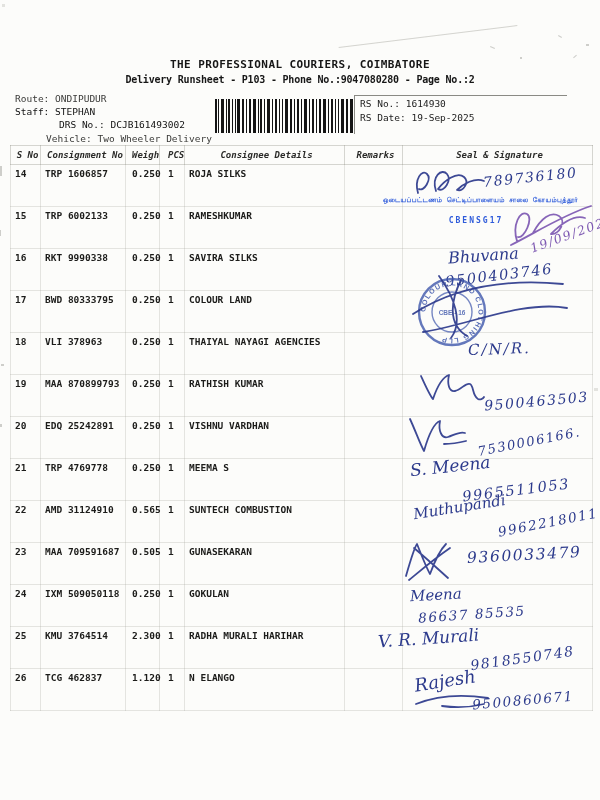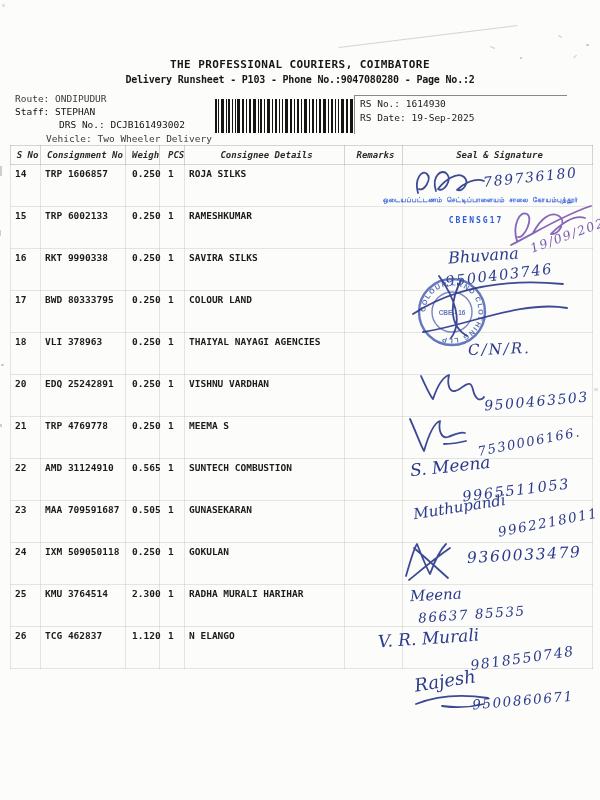--- a/index.html
+++ b/index.html
@@ -197,20 +197,29 @@
     <tr class="data-row">
       <td>18</td>
       <td>VLI 378963</td>
       <td class="c-wt">0.250</td>
       <td class="c-pcs">1</td>
       <td>THAIYAL NAYAGI AGENCIES</td>
       <td></td>
       <td></td>
     </tr>
     <tr class="data-row">
+      <td>19</td>
+      <td>MAA 870899793</td>
+      <td class="c-wt">0.250</td>
+      <td class="c-pcs">1</td>
+      <td>RATHISH KUMAR</td>
+      <td></td>
+      <td></td>
+    </tr>
+    <tr class="data-row">
       <td>20</td>
       <td>EDQ 25242891</td>
       <td class="c-wt">0.250</td>
       <td class="c-pcs">1</td>
       <td>VISHNU VARDHAN</td>
       <td></td>
       <td></td>
     </tr>
     <tr class="data-row">
       <td>21</td>

